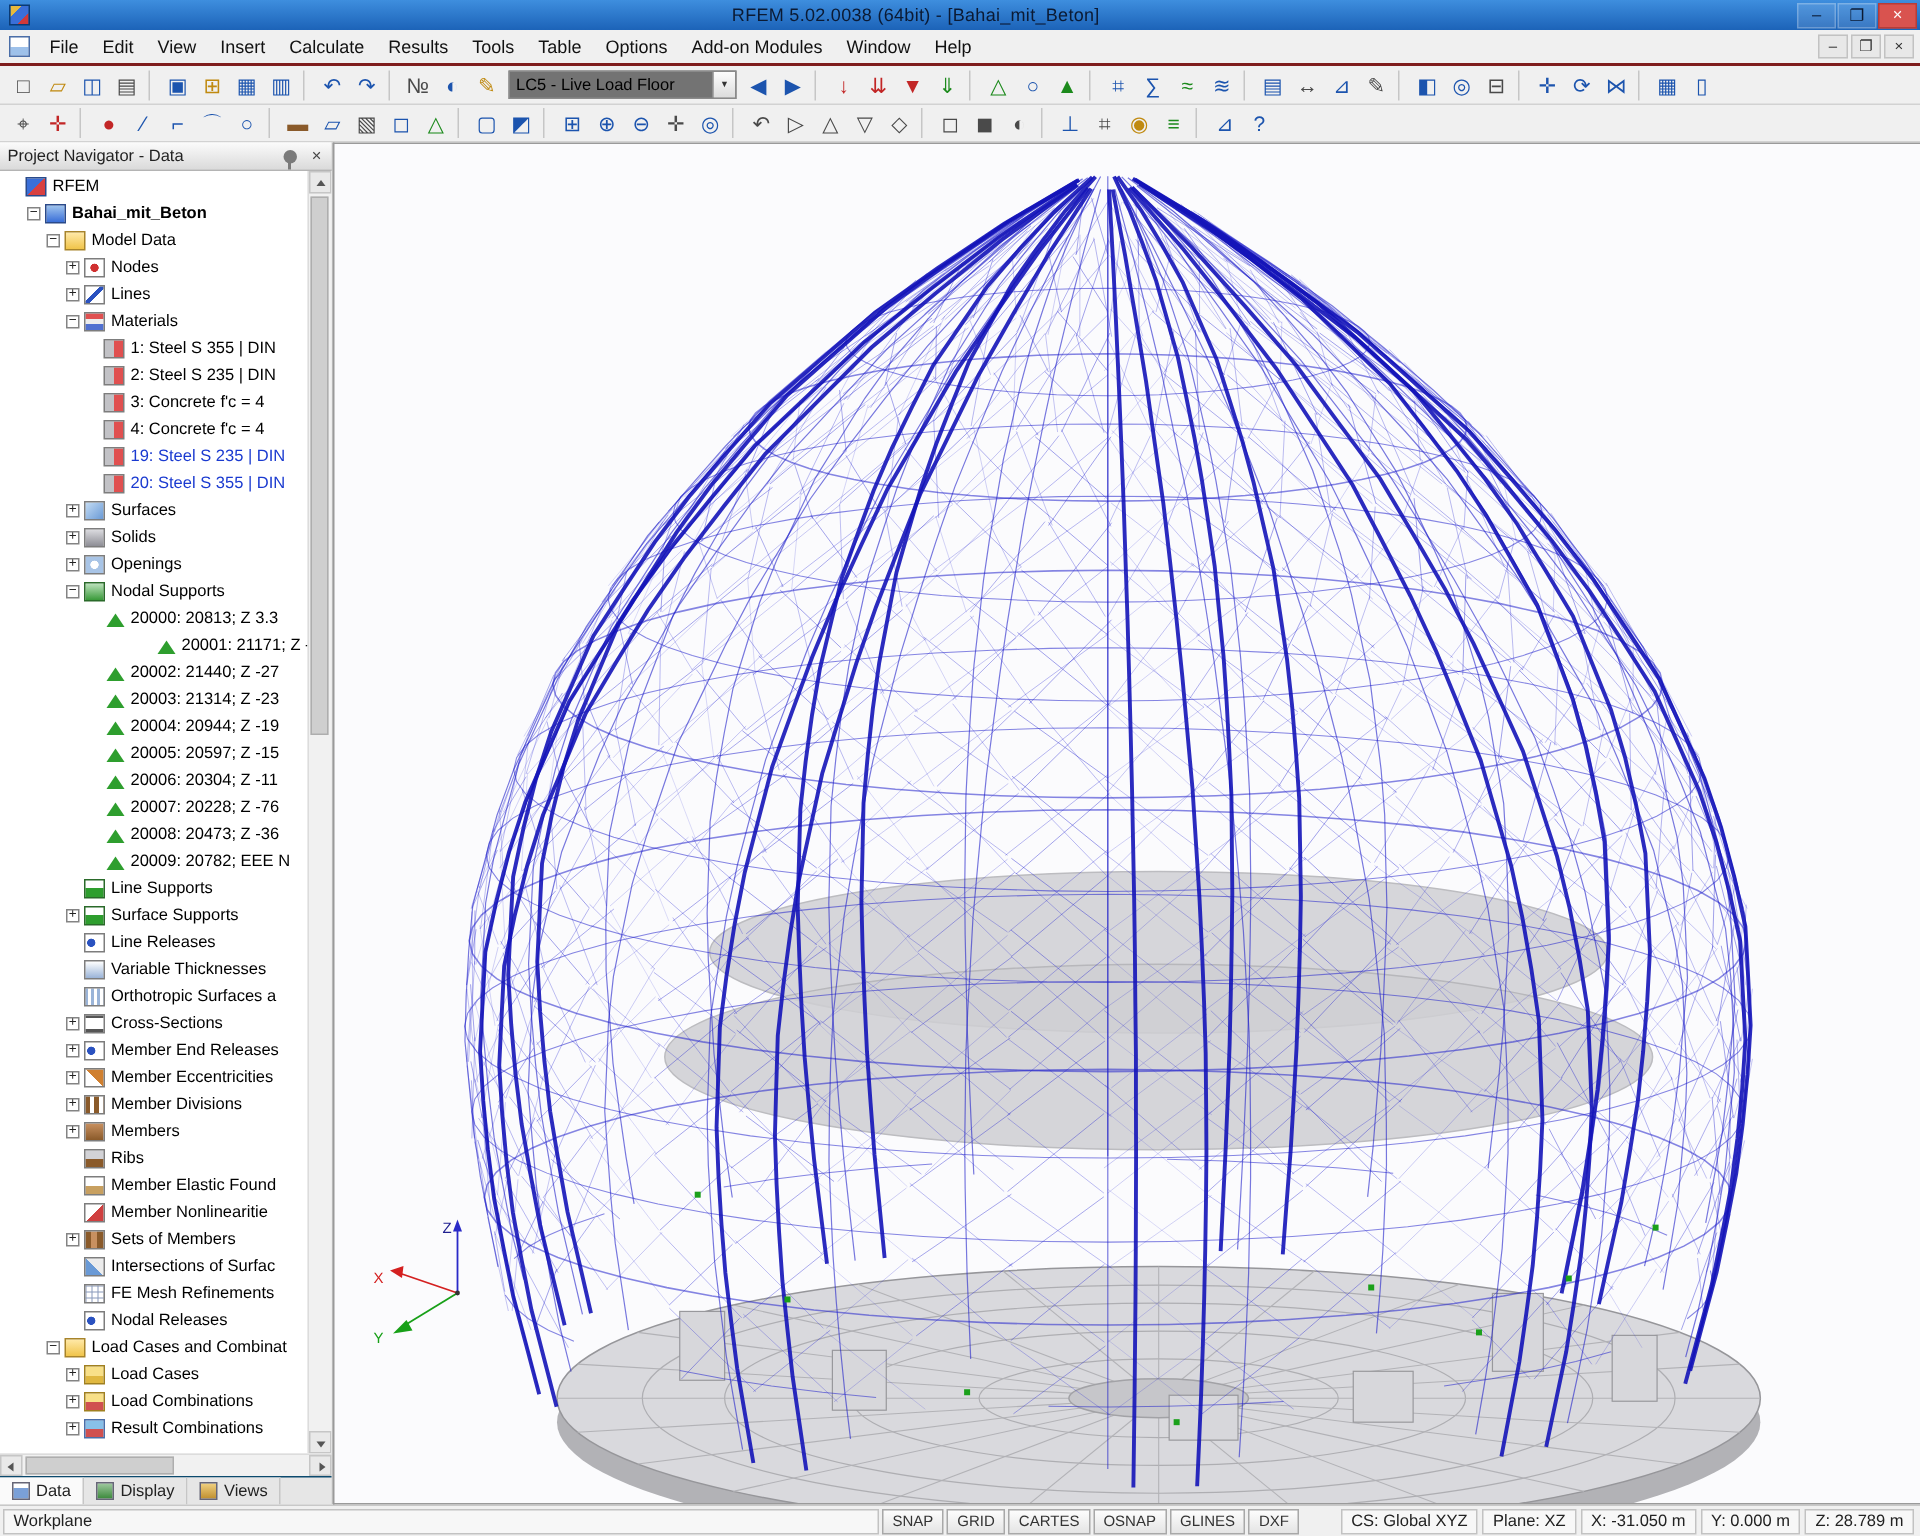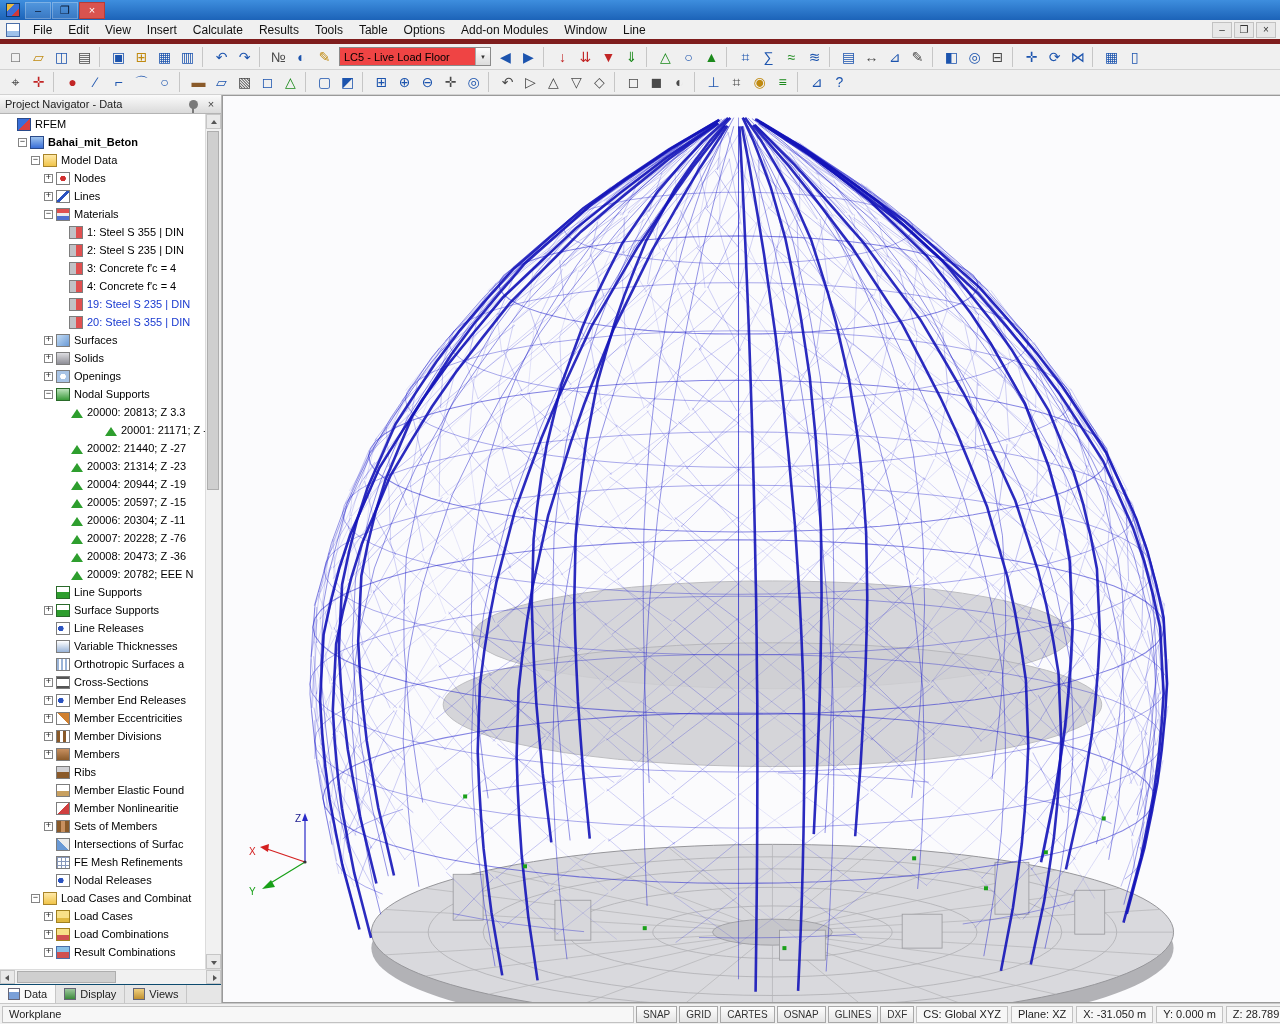--- a/index.html
+++ b/index.html
@@ -8,38 +8,38 @@
   .window{width:1280px;height:1024px;display:flex;flex-direction:column}
 
   
   .titlebar{height:20px;background:linear-gradient(#3e8ede,#1c63b8);display:flex;align-items:center;padding:0 2px;flex:none}
   .app-icon{width:14px;height:14px;margin:0 4px;background:linear-gradient(135deg,#e8b93c 0 30%,#3a6fd8 30% 70%,#d03a3a 70%);border:1px solid #0a3a74;flex:none}
   .title-text{flex:1;text-align:center;color:#0b1a33;font-size:12px;letter-spacing:.2px;white-space:nowrap;overflow:hidden}
   .win-btn{width:26px;height:17px;margin-left:1px;display:flex;align-items:center;justify-content:center;font-size:11px;color:#0b1a33;background:rgba(255,255,255,.12);border:1px solid rgba(255,255,255,.25);flex:none}
   .win-btn.close{background:#d9534f;color:#fff;border-color:#b73c38}
 
   
-  .menubar{height:24px;background:#f0f0f0;border-bottom:5px solid #7f1d1d;display:flex;align-items:center;padding:0 4px;flex:none}
+  .menubar{height:24px;background:#f0f0f0;border-bottom:2px solid #7f1d1d;display:flex;align-items:center;padding:0 4px;flex:none}
   .doc-icon{width:14px;height:14px;margin:0 5px 0 2px;background:linear-gradient(180deg,#fff 55%,#9ec1ea 55%);border:1px solid #4a6ea8;flex:none}
   .menu-items{display:flex;height:100%}
   .menu-item{display:flex;align-items:center;padding:0 8px;font-size:12px;color:#111;cursor:default}
   .mdi-btns{margin-left:auto;display:flex;gap:2px}
   .mdi-btn{width:20px;height:16px;display:flex;align-items:center;justify-content:center;font-size:10px;color:#333;background:#e8e8e8;border:1px solid #c2c2c2}
 
   
   .toolbar{background:#f0f0f0;border-bottom:1px solid #d2d2d2;display:flex;align-items:center;padding:0 4px;flex:none;overflow:hidden}
   .toolbar.t1{height:26px}
   .toolbar.t2{height:25px}
   .tgroup{display:flex;align-items:center}
   .tbtn{width:23px;height:22px;border:1px solid transparent;background:none;display:flex;align-items:center;justify-content:center;padding:0;font-family:inherit}
   .tbtn .g{font-size:14px;line-height:1}
   .tbtn.sep{width:5px;height:20px;border:none;border-left:1px solid #c6c6c6;margin:0 3px;pointer-events:none}
   .c-blue .g{color:#1c54ae}.c-red .g{color:#c22626}.c-green .g{color:#1c8a1c}
   .c-yellow .g{color:#c08a10}.c-gray .g{color:#4a4a4a}.c-brown .g{color:#8a5a2a}
-  .combo{width:152px;height:19px;background:#ef4444;border:1px solid #8a8a8a;display:flex;align-items:center;margin:0 3px}
+  .combo{width:152px;height:19px;background:#737373;border:1px solid #8a8a8a;display:flex;align-items:center;margin:0 3px}
   .combo-text{flex:1;padding-left:4px;font-size:11px;white-space:nowrap;overflow:hidden}
   .combo-arrow{width:15px;height:100%;background:linear-gradient(#fdfdfd,#dcdcdc);border-left:1px solid #a8a8a8;display:flex;align-items:center;justify-content:center;font-size:6px;color:#333}
 
   
   .main{flex:1;display:flex;min-height:0}
 
   
   .navigator{width:222px;flex:none;display:flex;flex-direction:column;background:#f0f0f0;border-right:1px solid #b8b8b8}
   .nav-header{height:19px;flex:none;background:linear-gradient(#fbfbfb,#dadada);border-bottom:1px solid #b4b4b4;display:flex;align-items:center;padding:0 3px 0 5px;font-size:11px;color:#222}
   .nav-title{flex:1;white-space:nowrap;overflow:hidden}
@@ -112,53 +112,54 @@
   .nti{width:12px;height:12px;margin:0;border:1px solid #667}
 
   
   .viewport{flex:1;position:relative;background:#fbfbfd;border:1px solid #9a9a9a;border-right:none;min-width:0}
   #model-svg{width:100%;height:100%;display:block}
   .axis-triad{position:absolute;left:24px;top:712px;width:72px;height:88px}
 
   
   .statusbar{height:21px;flex:none;background:#f0f0f0;border-top:1px solid #c8c8c8;display:flex;align-items:center;padding:0 2px;gap:2px}
   .sb-box{height:17px;line-height:15px;border:1px solid #c2c2c2;background:#f7f7f7;font-size:11px;padding:0 6px;color:#222;white-space:nowrap}
-  .sb-left{width:632px;flex:none}
+  .sb-left{width:584px;flex:none}
   .sb-toggles{display:flex;gap:2px}
   .sb-toggle{height:17px;padding:0 6px;font-size:10px;color:#333;background:linear-gradient(#fdfdfd,#e4e4e4);border:1px solid #a8a8a8;display:flex;align-items:center}
   .sb-fields{margin-left:auto;display:flex;gap:3px;margin-right:2px}
 </style>
 </head>
 <body>
 
 <div class="window">
 
   <div class="titlebar">
     <div class="app-icon"></div>
+    <div class="title-text">RFEM 5.02.0038 (64bit) - [Bahai_mit_Beton]</div>
     <div class="win-btn">–</div>
     <div class="win-btn">❐</div>
     <div class="win-btn close">×</div>
   </div>
 
   <div class="menubar">
     <div class="doc-icon"></div>
     <div class="menu-items">
 
     <div class="menu-item">File</div>
         <div class="menu-item">Edit</div>
         <div class="menu-item">View</div>
         <div class="menu-item">Insert</div>
         <div class="menu-item">Calculate</div>
         <div class="menu-item">Results</div>
         <div class="menu-item">Tools</div>
         <div class="menu-item">Table</div>
         <div class="menu-item">Options</div>
         <div class="menu-item">Add-on Modules</div>
         <div class="menu-item">Window</div>
-        <div class="menu-item">Line</div>
+        <div class="menu-item">Help</div>
       </div>
     <div class="mdi-btns">
       <div class="mdi-btn">–</div>
       <div class="mdi-btn">❐</div>
       <div class="mdi-btn">×</div>
     </div>
   </div>
 
   <div class="toolbar t1">
     <div class="tgroup">

